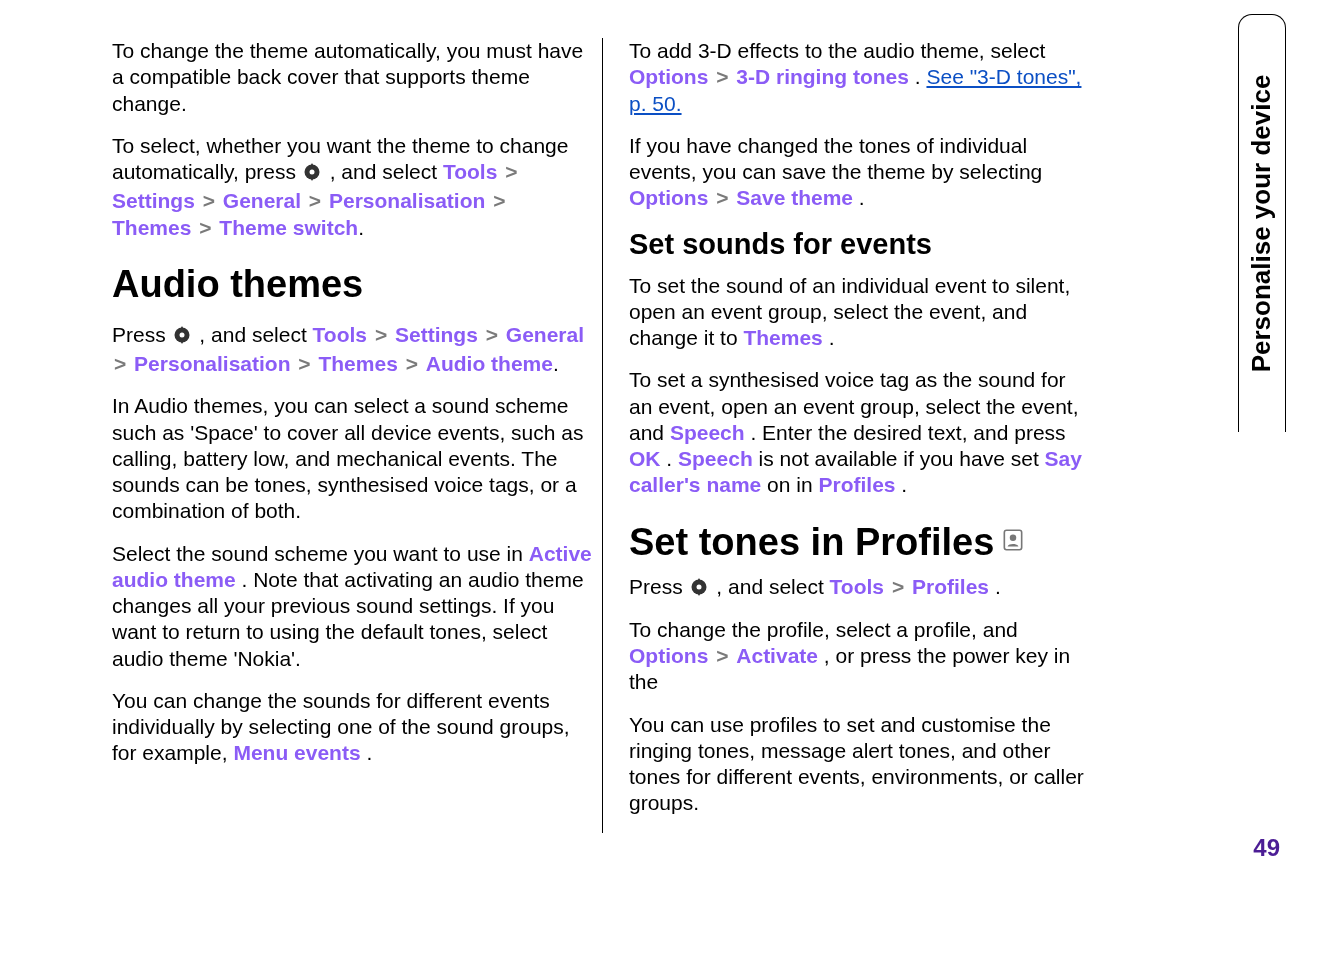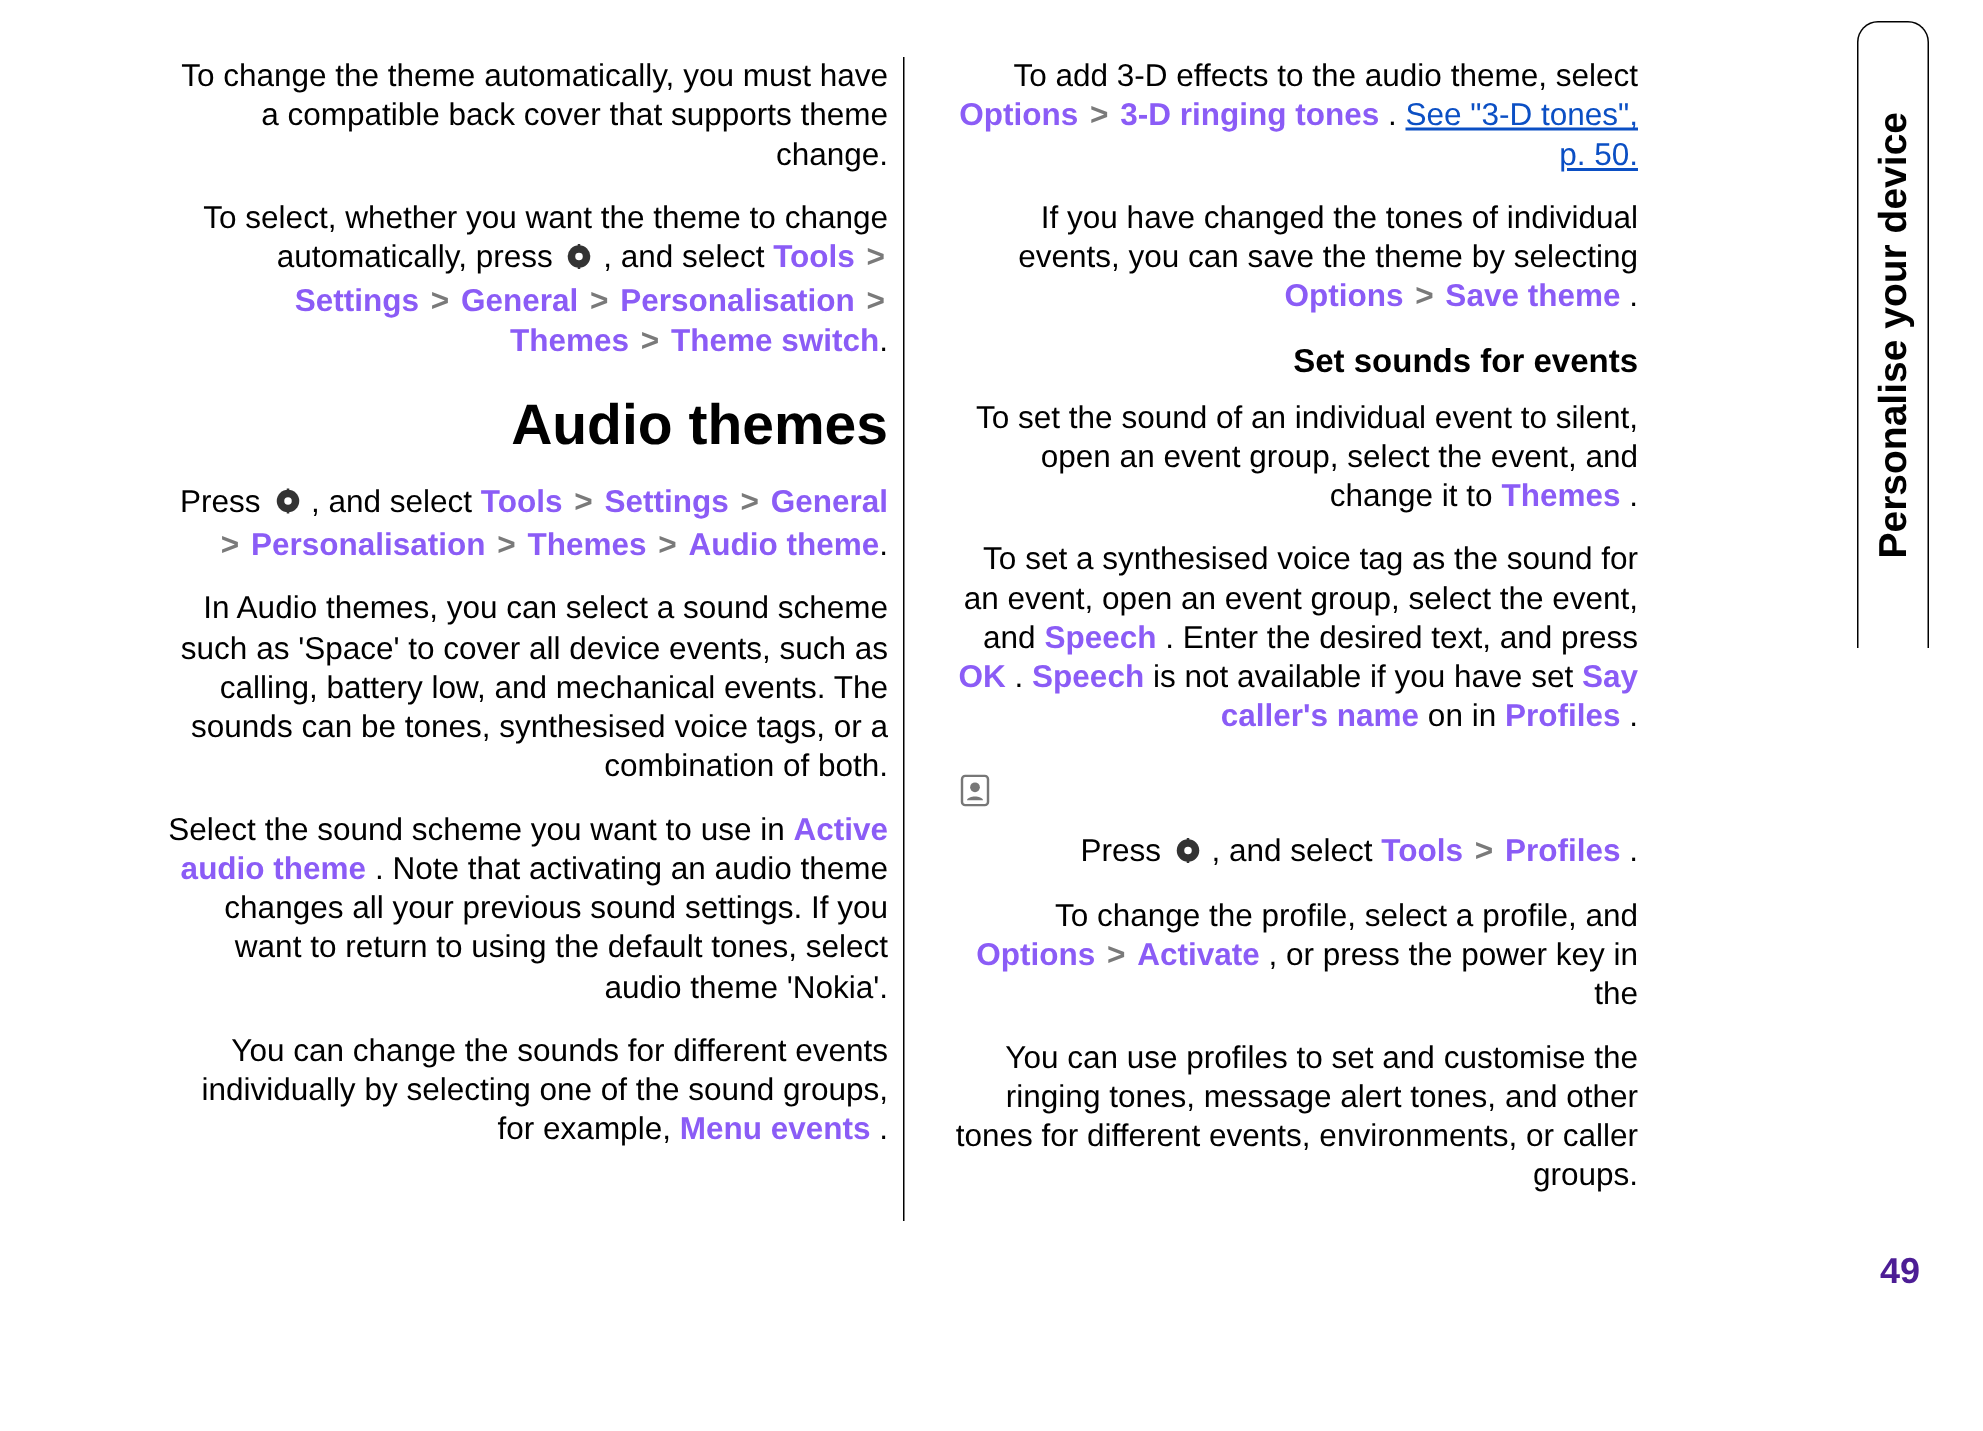--- a/index.html
+++ b/index.html
@@ -1,24 +1,24 @@
 <!DOCTYPE html>
 <html><head>
 <meta charset="utf-8">
 <style>
   * { box-sizing: border-box; margin: 0; padding: 0; }
   html, body { width: 1322px; height: 954px; background: #fff; font-family: Arial, Helvetica, sans-serif; color: #000; }
-  .page { position: relative; width: 1322px; height: 814px; text-align: right; }
+  .page { position: relative; width: 1322px; height: 814px; }
   .content { display: flex; padding: 38px 0 0 112px; width: 1120px; }
   .col { width: 490px; padding-right: 10px; }
   .col + .col { padding-left: 26px; border-left: 1.5px solid #000; padding-right: 0; }
   p { font-size: 21px; line-height: 1.25; margin-bottom: 16px; }
   .p-tight { margin-bottom: 14px; }
   h2 { font-size: 38px; font-weight: 700; margin: 22px 0 16px 0; }
-  h3 { font-size: 22px; font-weight: 700; margin: 6px 0 12px 0; }
+  h3 { font-size: 29px; font-weight: 700; margin: 6px 0 12px 0; }
   .menu { color: #8b5cf6; font-weight: 700; }
   .gt { color: #7a7a7a; font-weight: 700; padding: 0 2px; }
   .link { color: #0b4fc4; text-decoration: underline; }
   .icon-key { display: inline-block; vertical-align: -3px; width: 22px; }
   .icon-profiles { display: inline-block; vertical-align: -2px; width: 28px; margin-left: 6px; }
   .side-tab {
     position: absolute;
     right: 36px;
     top: 14px;
     height: 418px;
@@ -165,20 +165,21 @@
         <span>. </span>
         <span class="menu">Speech</span>
         <span> is not available if you have set </span>
         <span class="menu">Say caller's name</span>
         <span> on in </span>
         <span class="menu">Profiles</span>
         <span>.</span>
       </p>
 
       <div class="h2-row">
+        <h2>Set tones in Profiles</h2>
         <span class="icon-profiles">
           <svg viewBox="0 0 24 24" width="26" height="26">
             <path d="M6 3h12a2 2 0 0 1 2 2v14a2 2 0 0 1-2 2H6a2 2 0 0 1-2-2V5a2 2 0 0 1 2-2z" fill="none" stroke="#777" stroke-width="1.5"></path>
             <circle cx="12" cy="10" r="3" fill="#777"></circle>
             <path d="M7 18c1-3 9-3 10 0" fill="#777"></path>
           </svg>
         </span>
       </div>
 
       <p class="p-tight">

